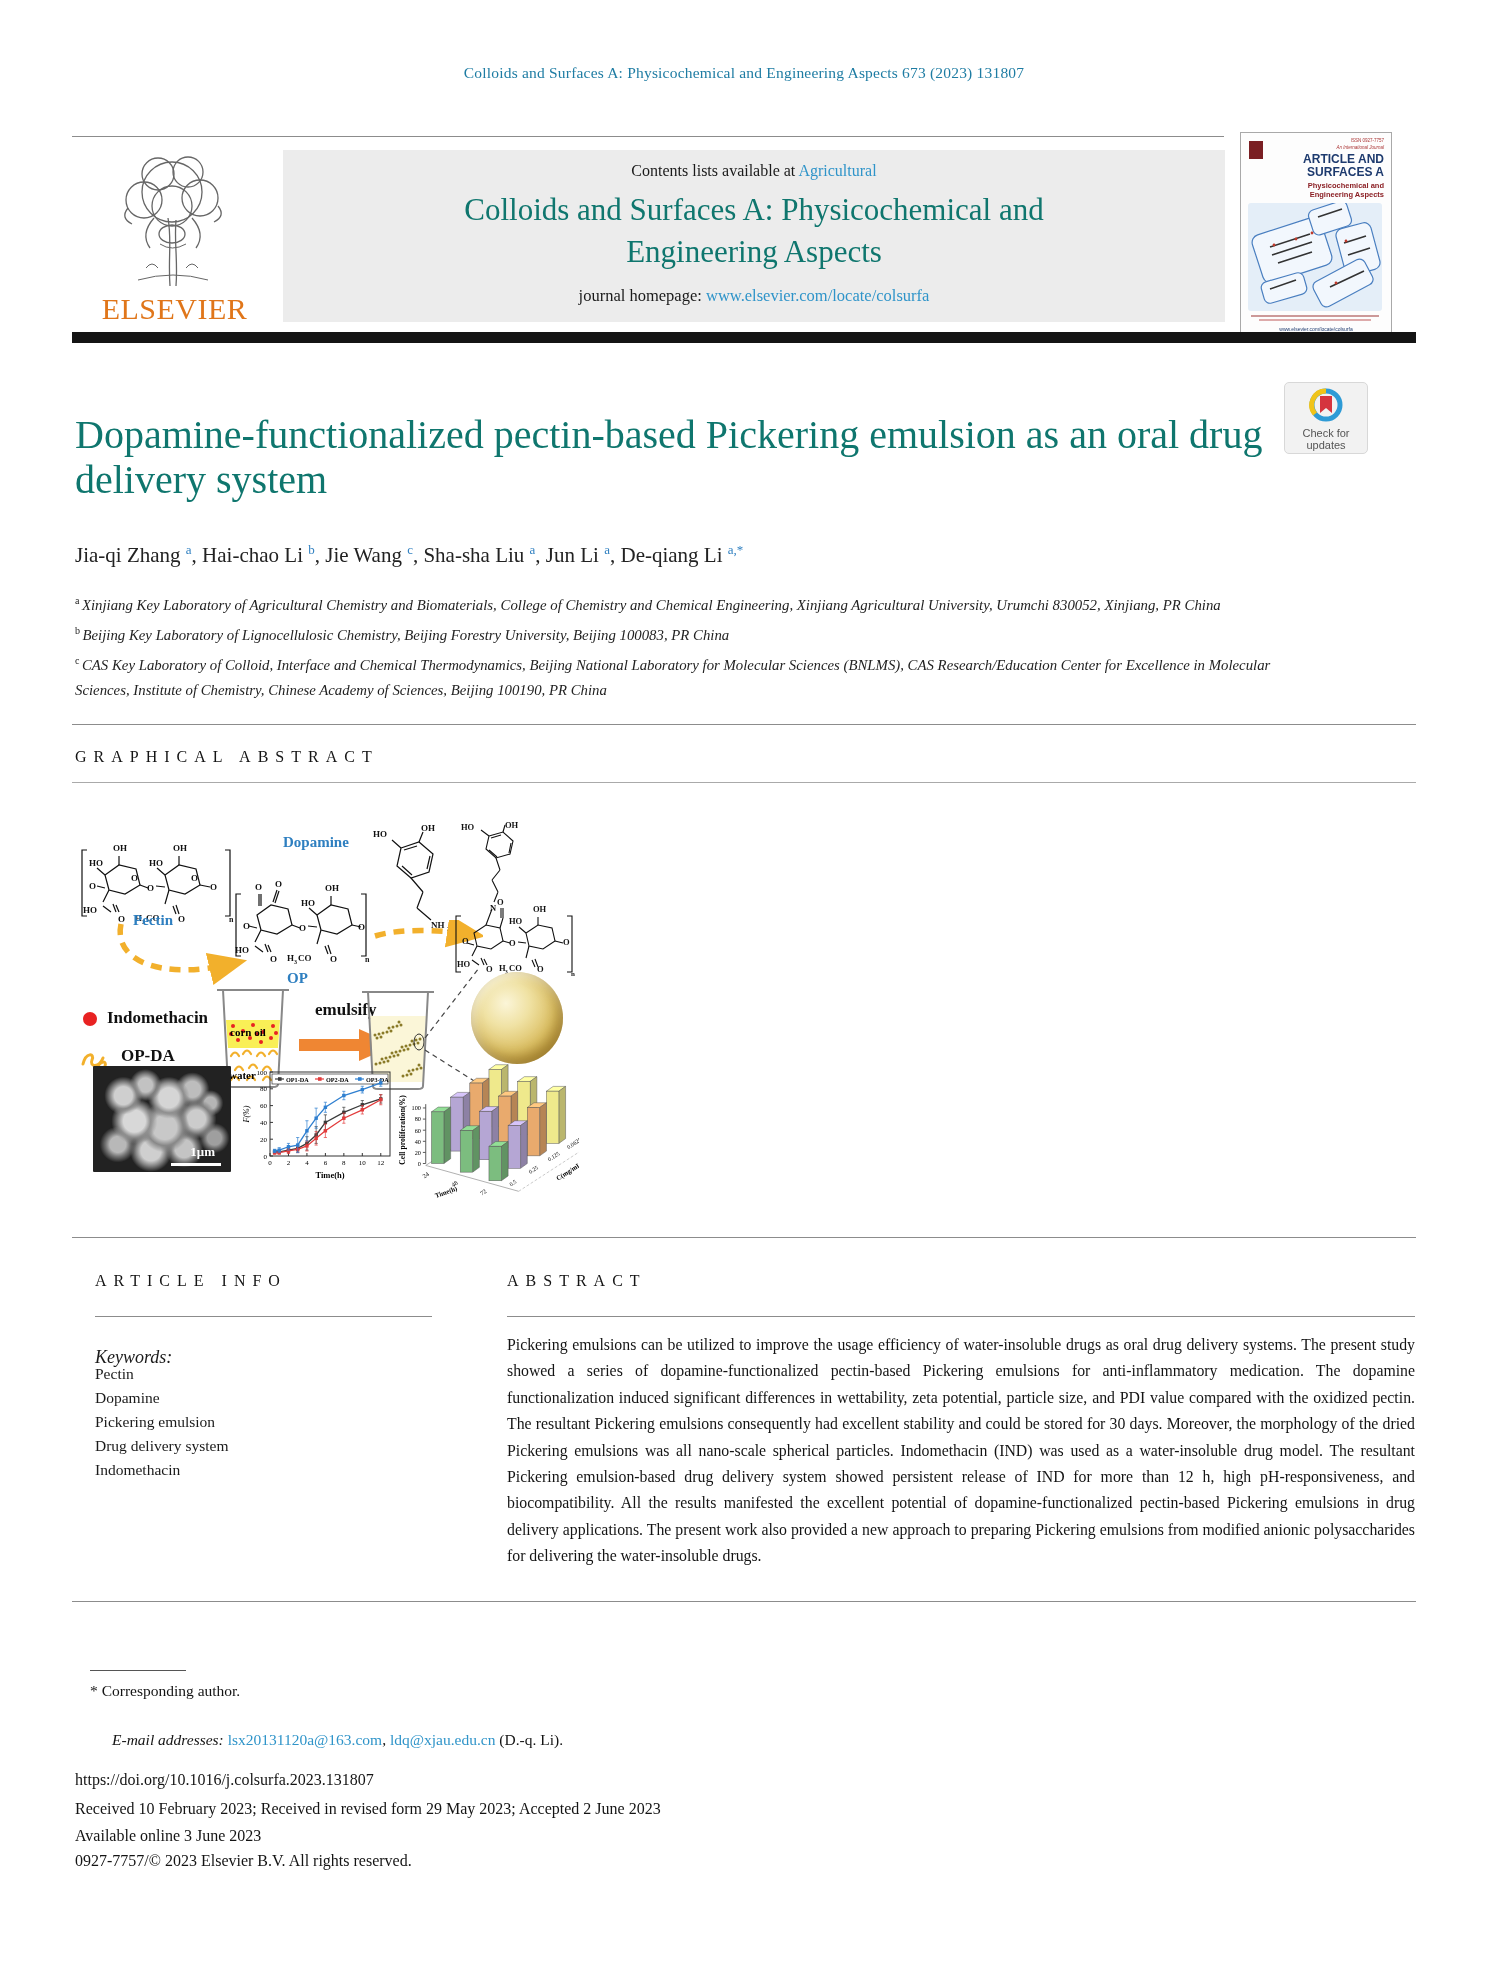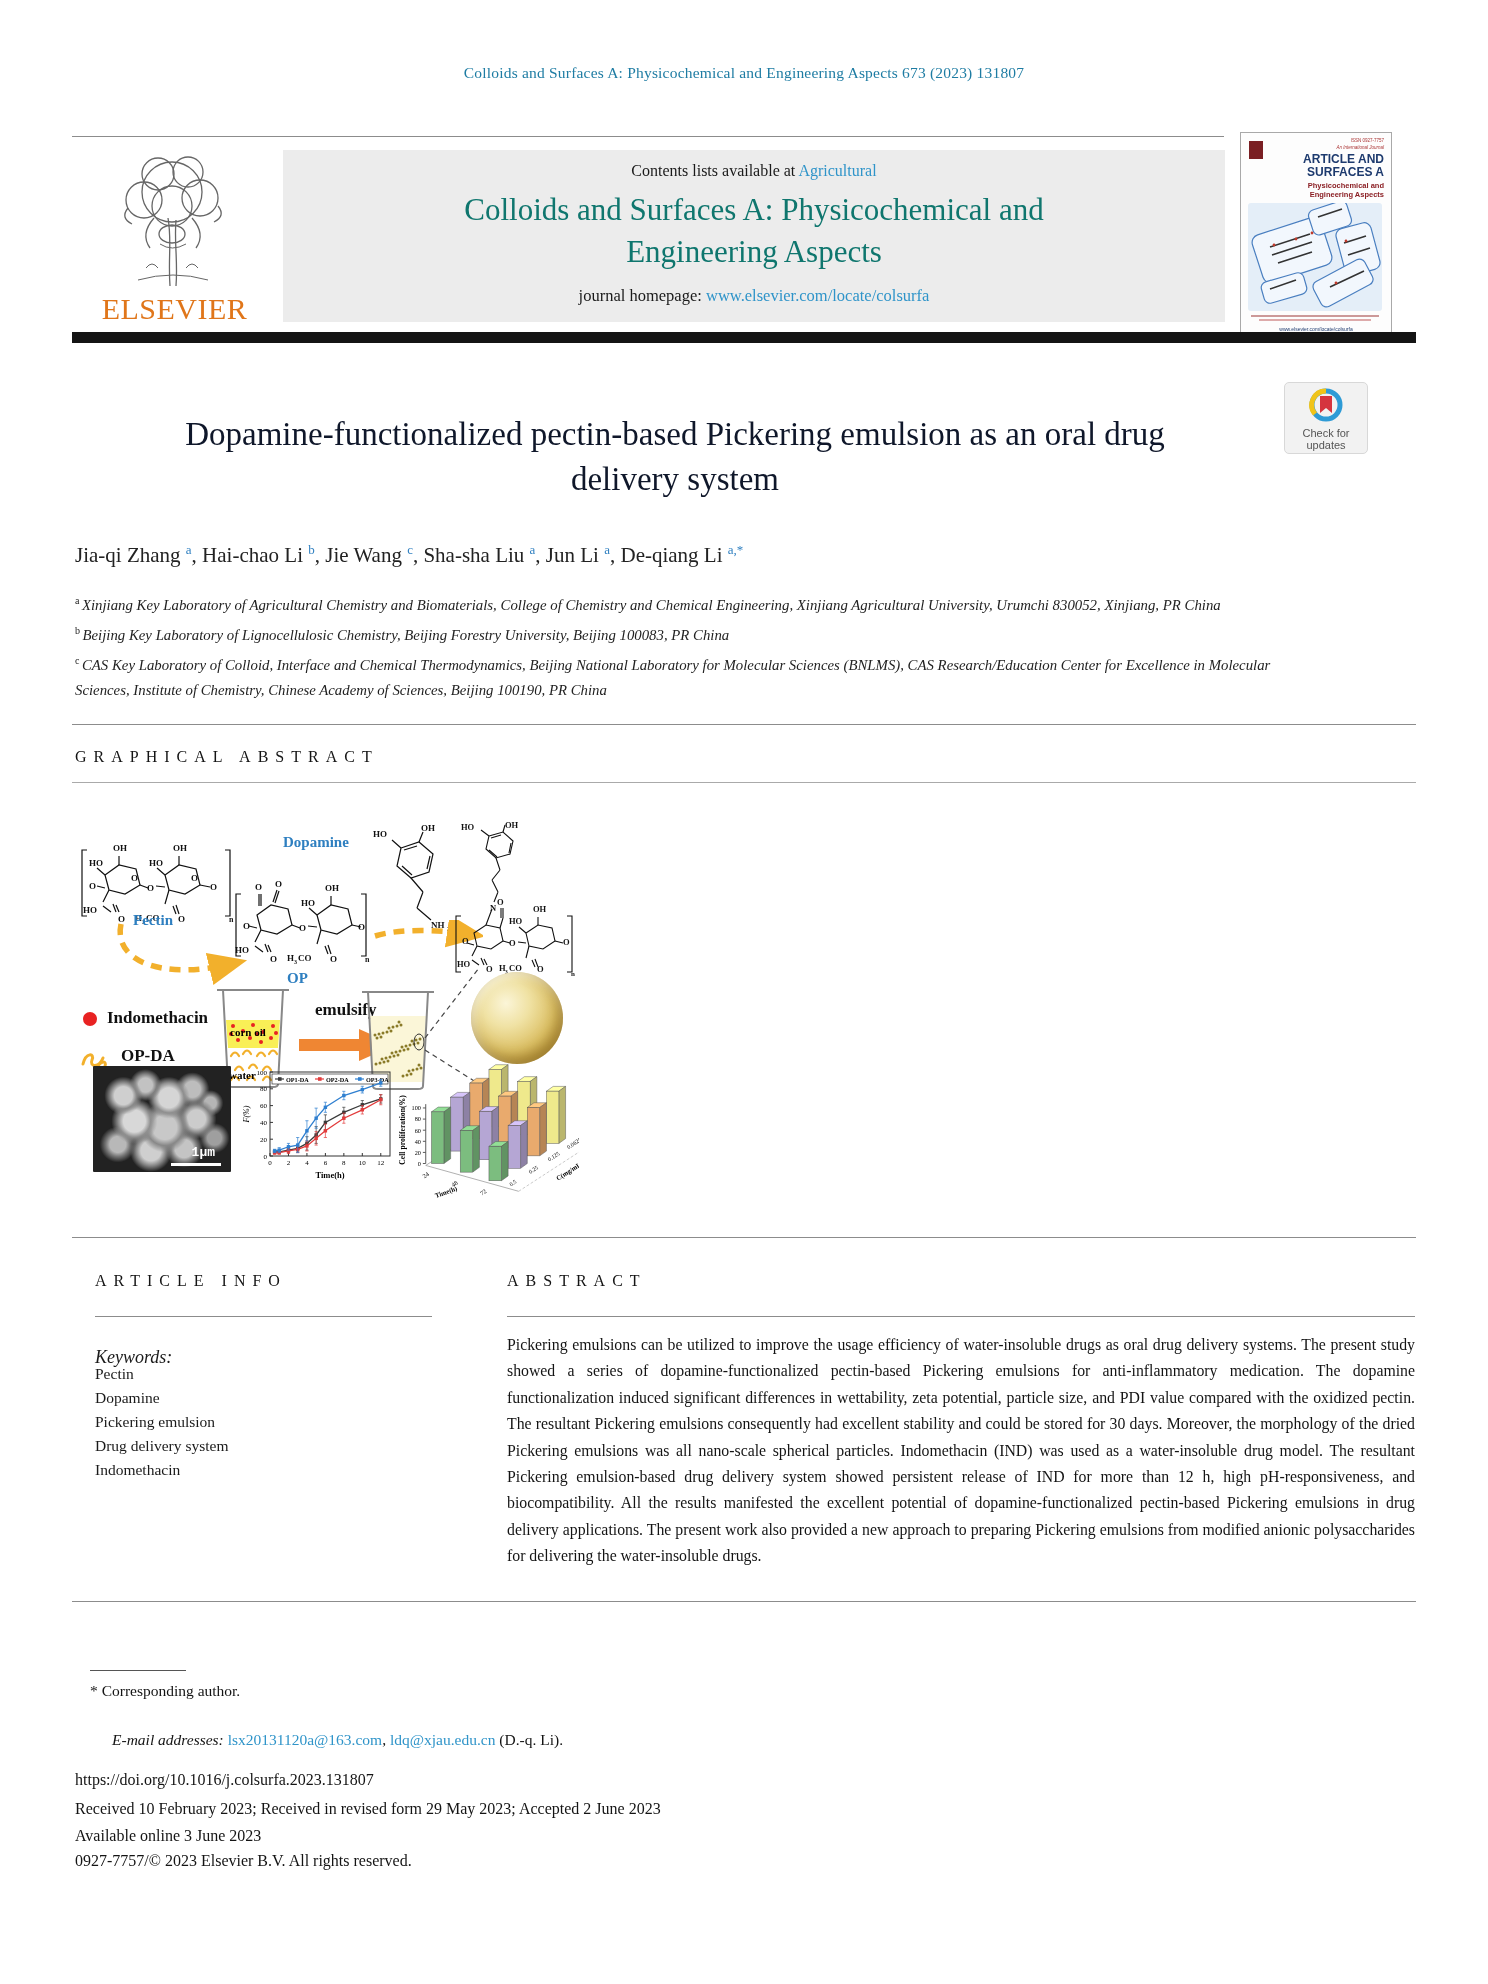--- a/index.html
+++ b/index.html
@@ -8,21 +8,21 @@
   .abs{position:absolute;}
   .rule{position:absolute;height:1px;background:#8c8c8c;}
   .link{color:#2f94c9;text-decoration:none;cursor:pointer;}
   .teal{color:#1e7ca3;}
   .citation{width:100%;text-align:center;font-size:15.5px;letter-spacing:.2px;}
   .graybox{background:#ececec;}
   .gb-center{width:100%;text-align:center;position:absolute;left:0;}
   .jtitle{font-size:31px;color:#0f766e;}
   .elsword{font-size:30px;color:#e0761a;letter-spacing:.5px;}
   .blackbar{background:#141414;}
-  .arttitle{font-size:33px;line-height:45px;color:#0f172a;text-align:center;}
+  .arttitle{font-size:40px;line-height:45px;color:#0f766e;}
   .authors{font-size:21px;color:#222;}
   .authors sup{font-size:13px;color:#2e7fc0;}
   .affil{font-size:14.8px;font-style:italic;line-height:25px;color:#222;}
   .affil sup{font-size:10px;font-style:normal;}
   .secHead{font-size:16px;letter-spacing:7px;color:#141414;}
   .kwlabel{font-size:18px;font-style:italic;margin-top:9px;}
   .kwitem{font-size:15.5px;line-height:24px;}
   .abstext{font-size:15.8px;line-height:26.4px;text-align:justify;color:#141414;}
   .foot{font-size:15.5px;color:#141414;}
   .ga-label-blue{color:#2e7fc0;font-weight:bold;font-size:15px;}
@@ -41,21 +41,21 @@
       radial-gradient(circle at 38% 18%, #c2c2c2 0 7px, #808080 11px, transparent 16px),
       radial-gradient(circle at 55% 30%, #d5d5d5 0 10px, #8f8f8f 15px, transparent 21px),
       radial-gradient(circle at 72% 22%, #bdbdbd 0 8px, #7d7d7d 12px, transparent 17px),
       radial-gradient(circle at 30% 52%, #d8d8d8 0 11px, #909090 16px, transparent 23px),
       radial-gradient(circle at 52% 58%, #c8c8c8 0 12px, #888 18px, transparent 25px),
       radial-gradient(circle at 75% 50%, #cccccc 0 9px, #828282 14px, transparent 20px),
       radial-gradient(circle at 18% 74%, #b8b8b8 0 8px, #777 12px, transparent 18px),
       radial-gradient(circle at 42% 80%, #cfcfcf 0 10px, #858585 15px, transparent 21px),
       radial-gradient(circle at 66% 78%, #c4c4c4 0 9px, #7e7e7e 13px, transparent 19px),
       radial-gradient(circle at 88% 68%, #9f9f9f 0 7px, #6f6f6f 10px, transparent 15px),
-      radial-gradient(circle at 85% 35%, #b5b5b5 0 6px, #757575 9px, transparent 13px); font-family: Liberation Mono, monospace;}
+      radial-gradient(circle at 85% 35%, #b5b5b5 0 6px, #757575 9px, transparent 13px);}
   .sphere{border-radius:50%;
     background:radial-gradient(circle at 38% 34%, #fbf5d8 0%, #f0e2a4 28%, #dcc065 58%, #c09a3a 82%, #9c7a26 100%);
     box-shadow:inset -4px -6px 14px rgba(120,90,20,.55), inset 3px 4px 10px rgba(255,255,250,.7);}
   svg text{font-family:"Liberation Serif",serif;}
   .chem text{font-weight:bold;fill:#111;}
 </style>
 </head>
 <body>
 
 <div class="page">

